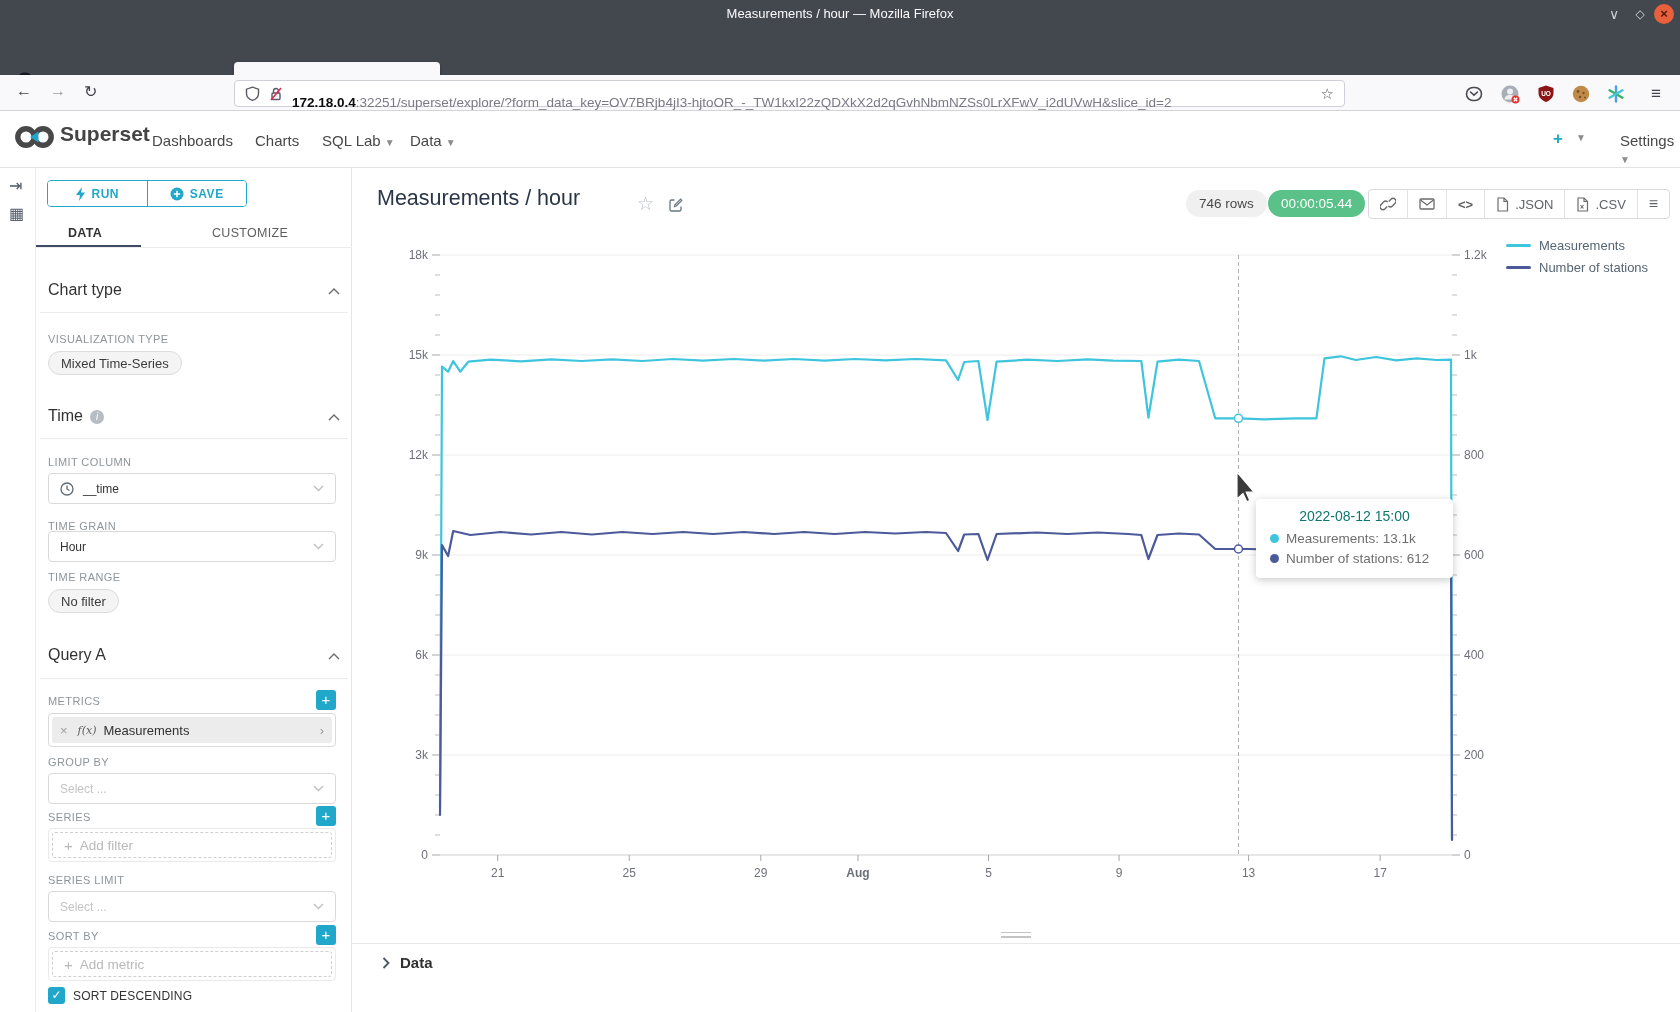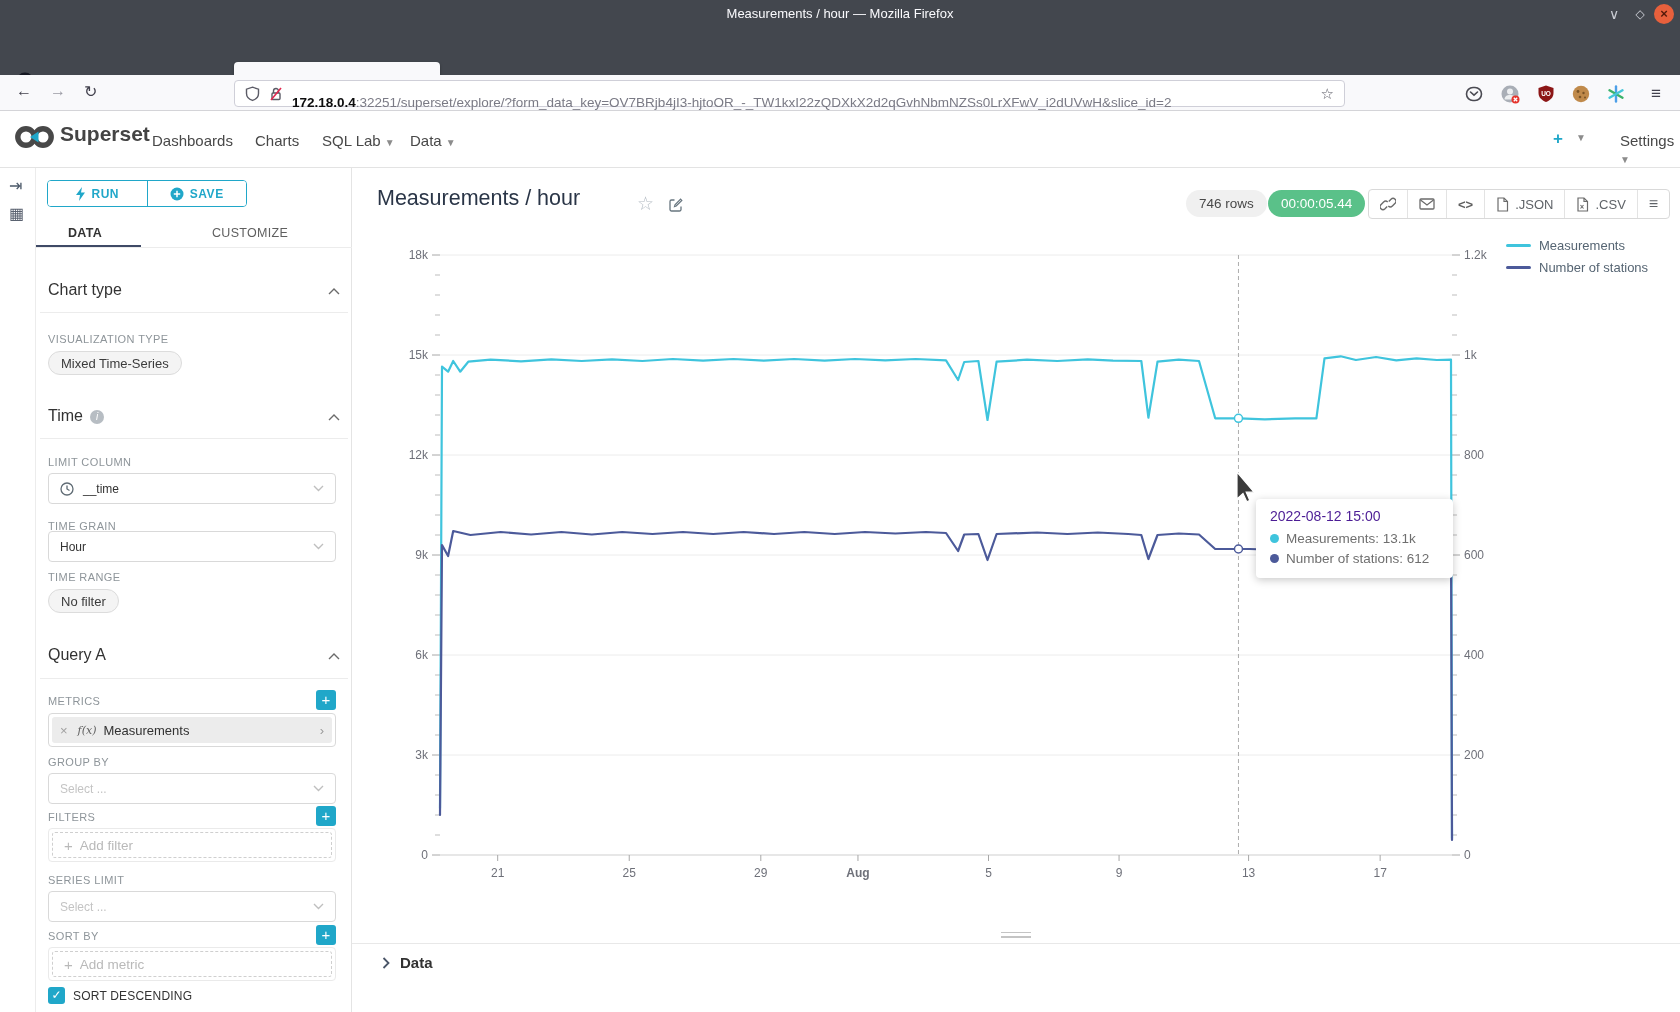--- a/index.html
+++ b/index.html
@@ -77,21 +77,21 @@
     font-size:13px; padding:0 11px; }
   .btngroup .gbtn + .gbtn { border-left:1px solid #e3e3e3; }
 
   
   .legend { position:absolute; left:1506px; top:234px; }
   .lrow { display:flex; align-items:center; gap:8px; height:22px; }
   .ldash { width:25px; height:3px; border-radius:2px; }
   .lname { font-size:13px; color:#566573; }
   .tooltip { position:absolute; left:1256px; top:499px; width:197px; background:#fff; border-radius:4px;
     box-shadow:0 2px 8px rgba(0,0,0,.22); padding:9px 14px 12px; z-index:6; }
-  .tt-date { font-size:14px; color:#4c1d95; margin-bottom:7px; }
+  .tt-date { font-size:14px; color:#0f766e; margin-bottom:7px;text-align:center; }
   .tt-row { display:flex; align-items:center; gap:7px; font-size:13.5px; color:#6f6f6f; margin-top:5px; }
   .dot { width:9px; height:9px; border-radius:50%; flex:none; }
   .footline { position:absolute; left:352px; top:943px; width:1328px; height:1px; background:#e8e8e8; }
   .grab { position:absolute; left:1001px; top:929px; width:30px; height:11px; display:flex;
     flex-direction:column; justify-content:center; gap:3px; }
   .grab i { height:1.5px; background:#c4c4c4; display:block; }
   .datarow { position:absolute; left:382px; top:954px; display:flex; align-items:center; gap:10px; }
   .datarow .dlabel { font-size:15px; font-weight:bold; color:#323232; }
   svg.icon { display:block; }
   #chart-svg { position:absolute; left:0; top:0; z-index:1; pointer-events:none; }
@@ -307,21 +307,21 @@
 <span class="flabel" style="top:756px;">GROUP BY</span>
 <div class="sel" style="top:773px;">
   <span class="ph">Select ...</span>
   <span class="sel-caret">
       <svg class="icon" width="11" height="7">
         <polyline points="1,1 5.5,5.5 10,1" fill="none" stroke="#bfbfbf" stroke-width="1.4"></polyline>
       </svg>
     </span>
 </div>
 
-<span class="flabel" style="top:811px;">FILTERS</span>
+<span class="flabel" style="top:811px;">SERIES</span>
 <span class="plusbtn" style="top:806px;">+</span>
 <div class="dashbox" style="top:828px;">
   <div class="dashin">
       <span style="font-size:15px;">+</span>
       <span>Add filter</span>
     </div>
 </div>
 
 <span class="flabel" style="top:874px;">SERIES LIMIT</span>
 <div class="sel" style="top:891px;">

